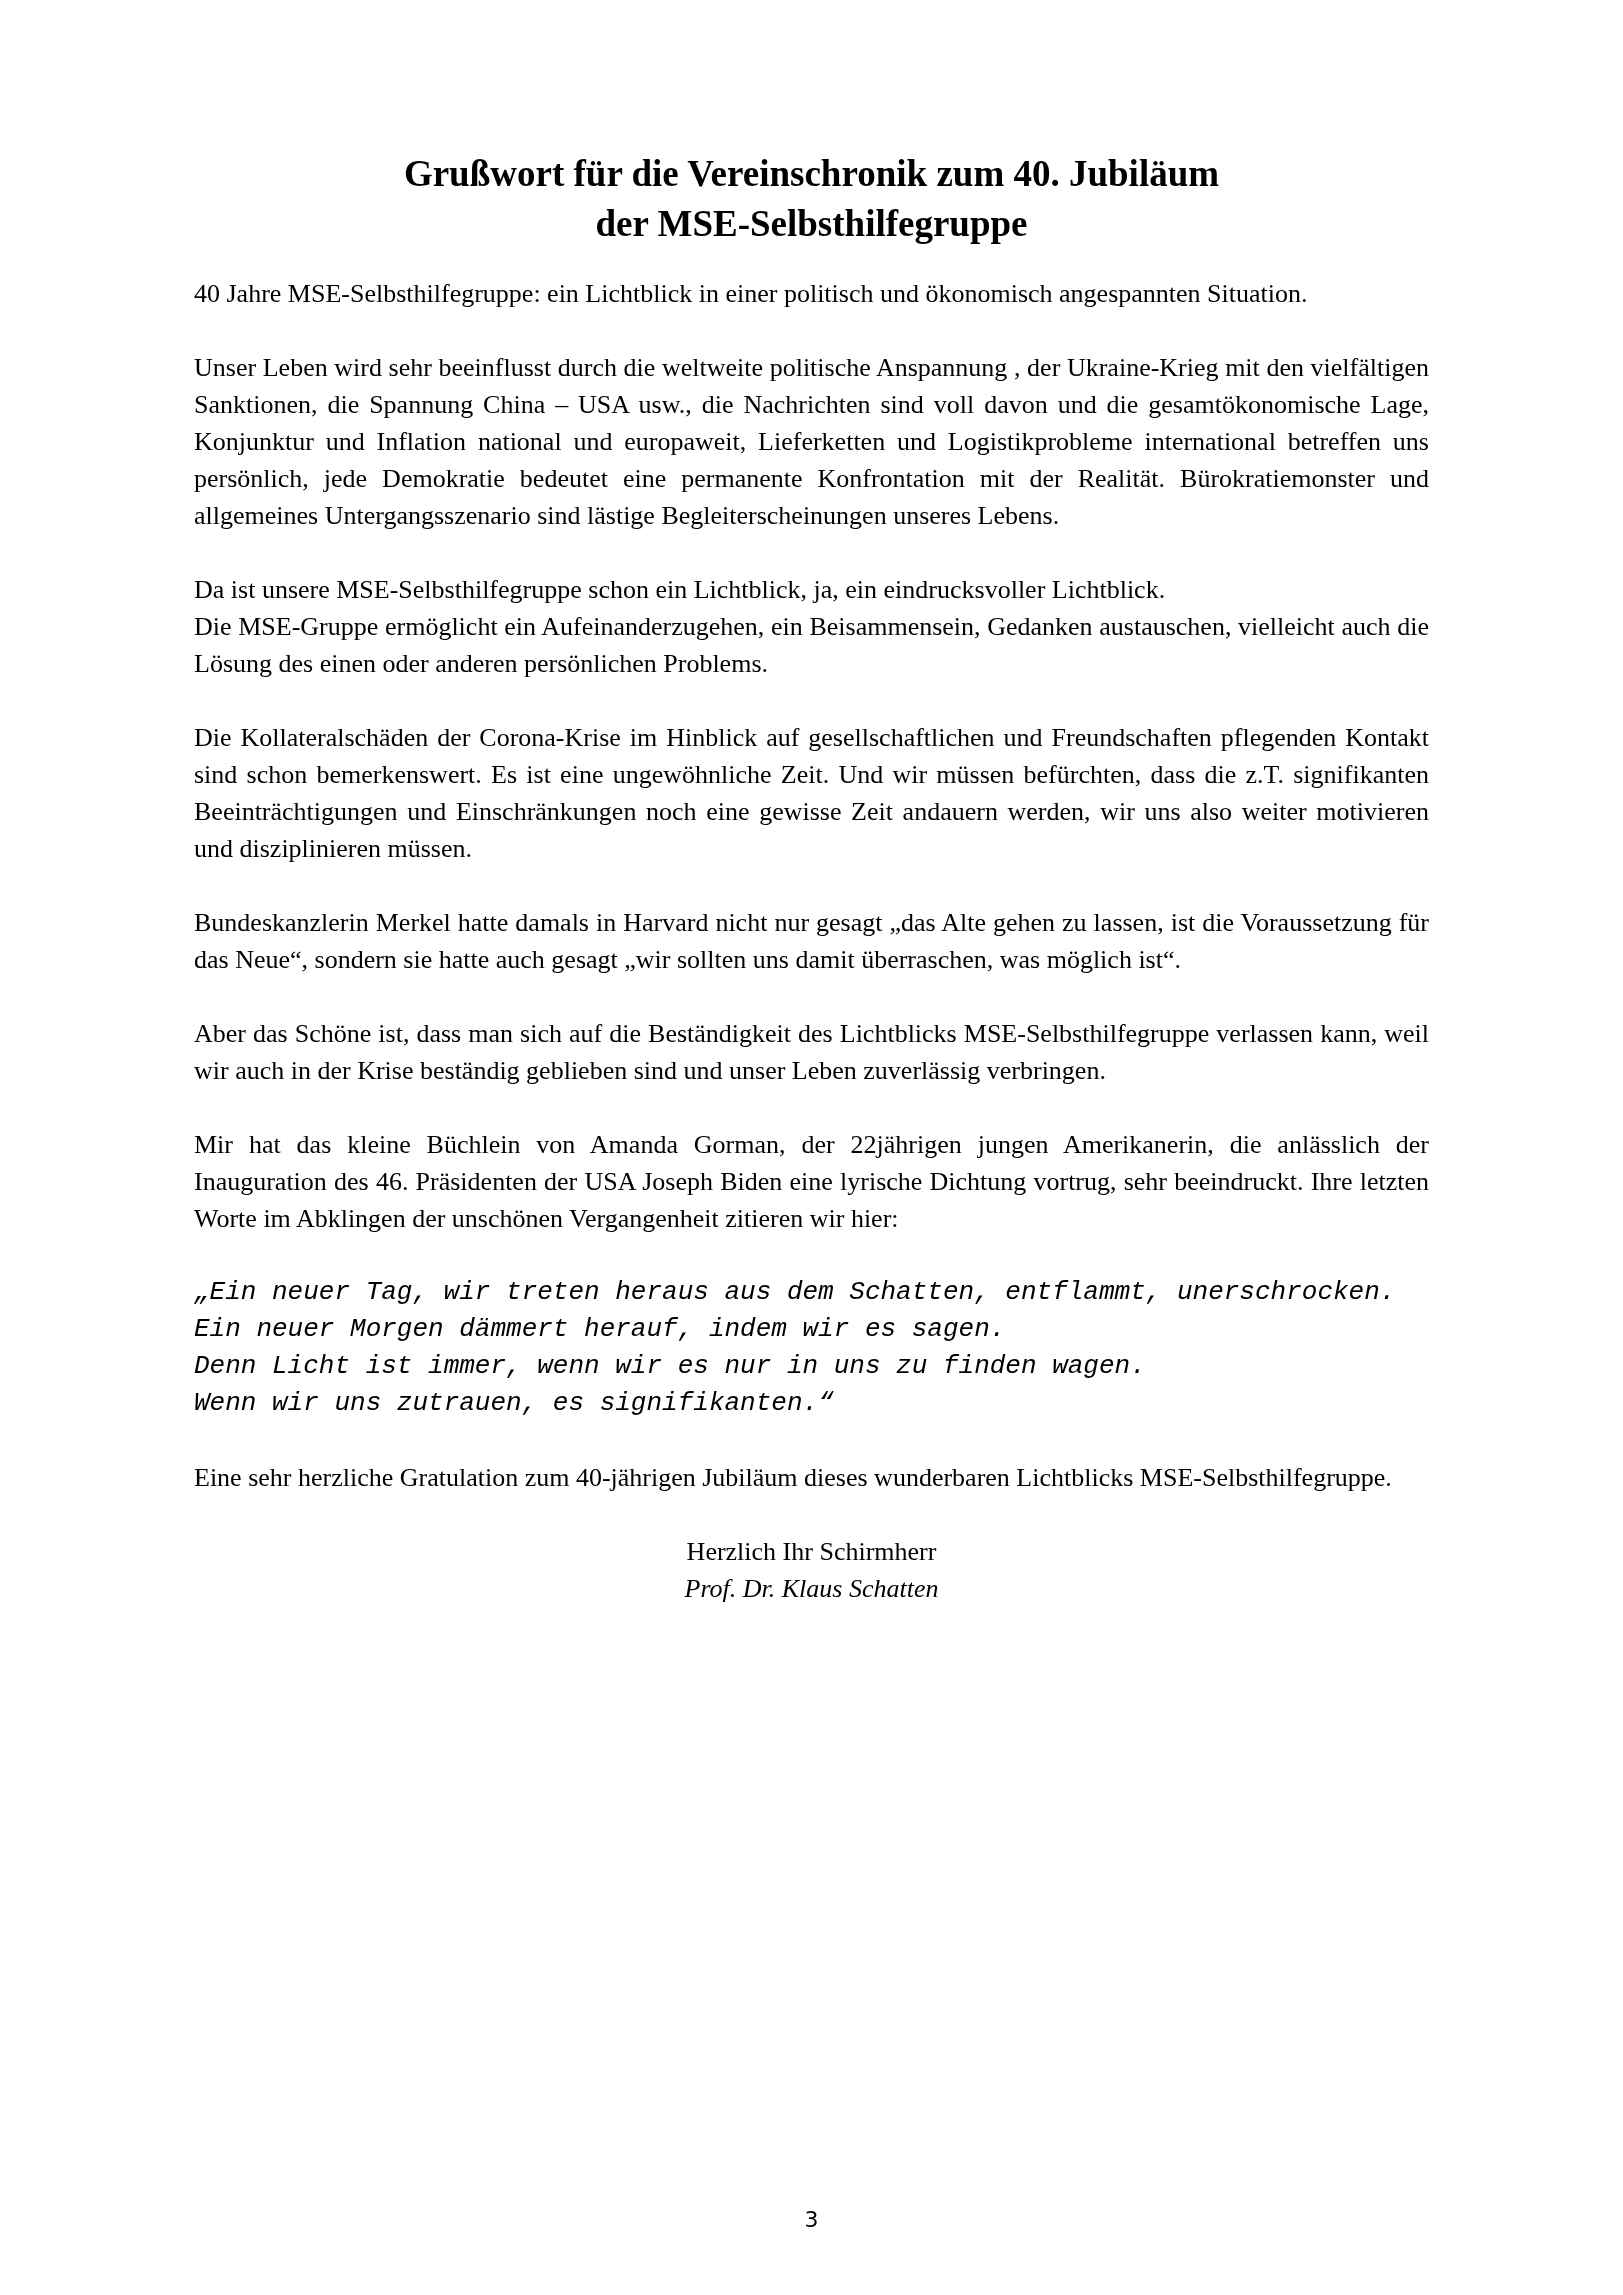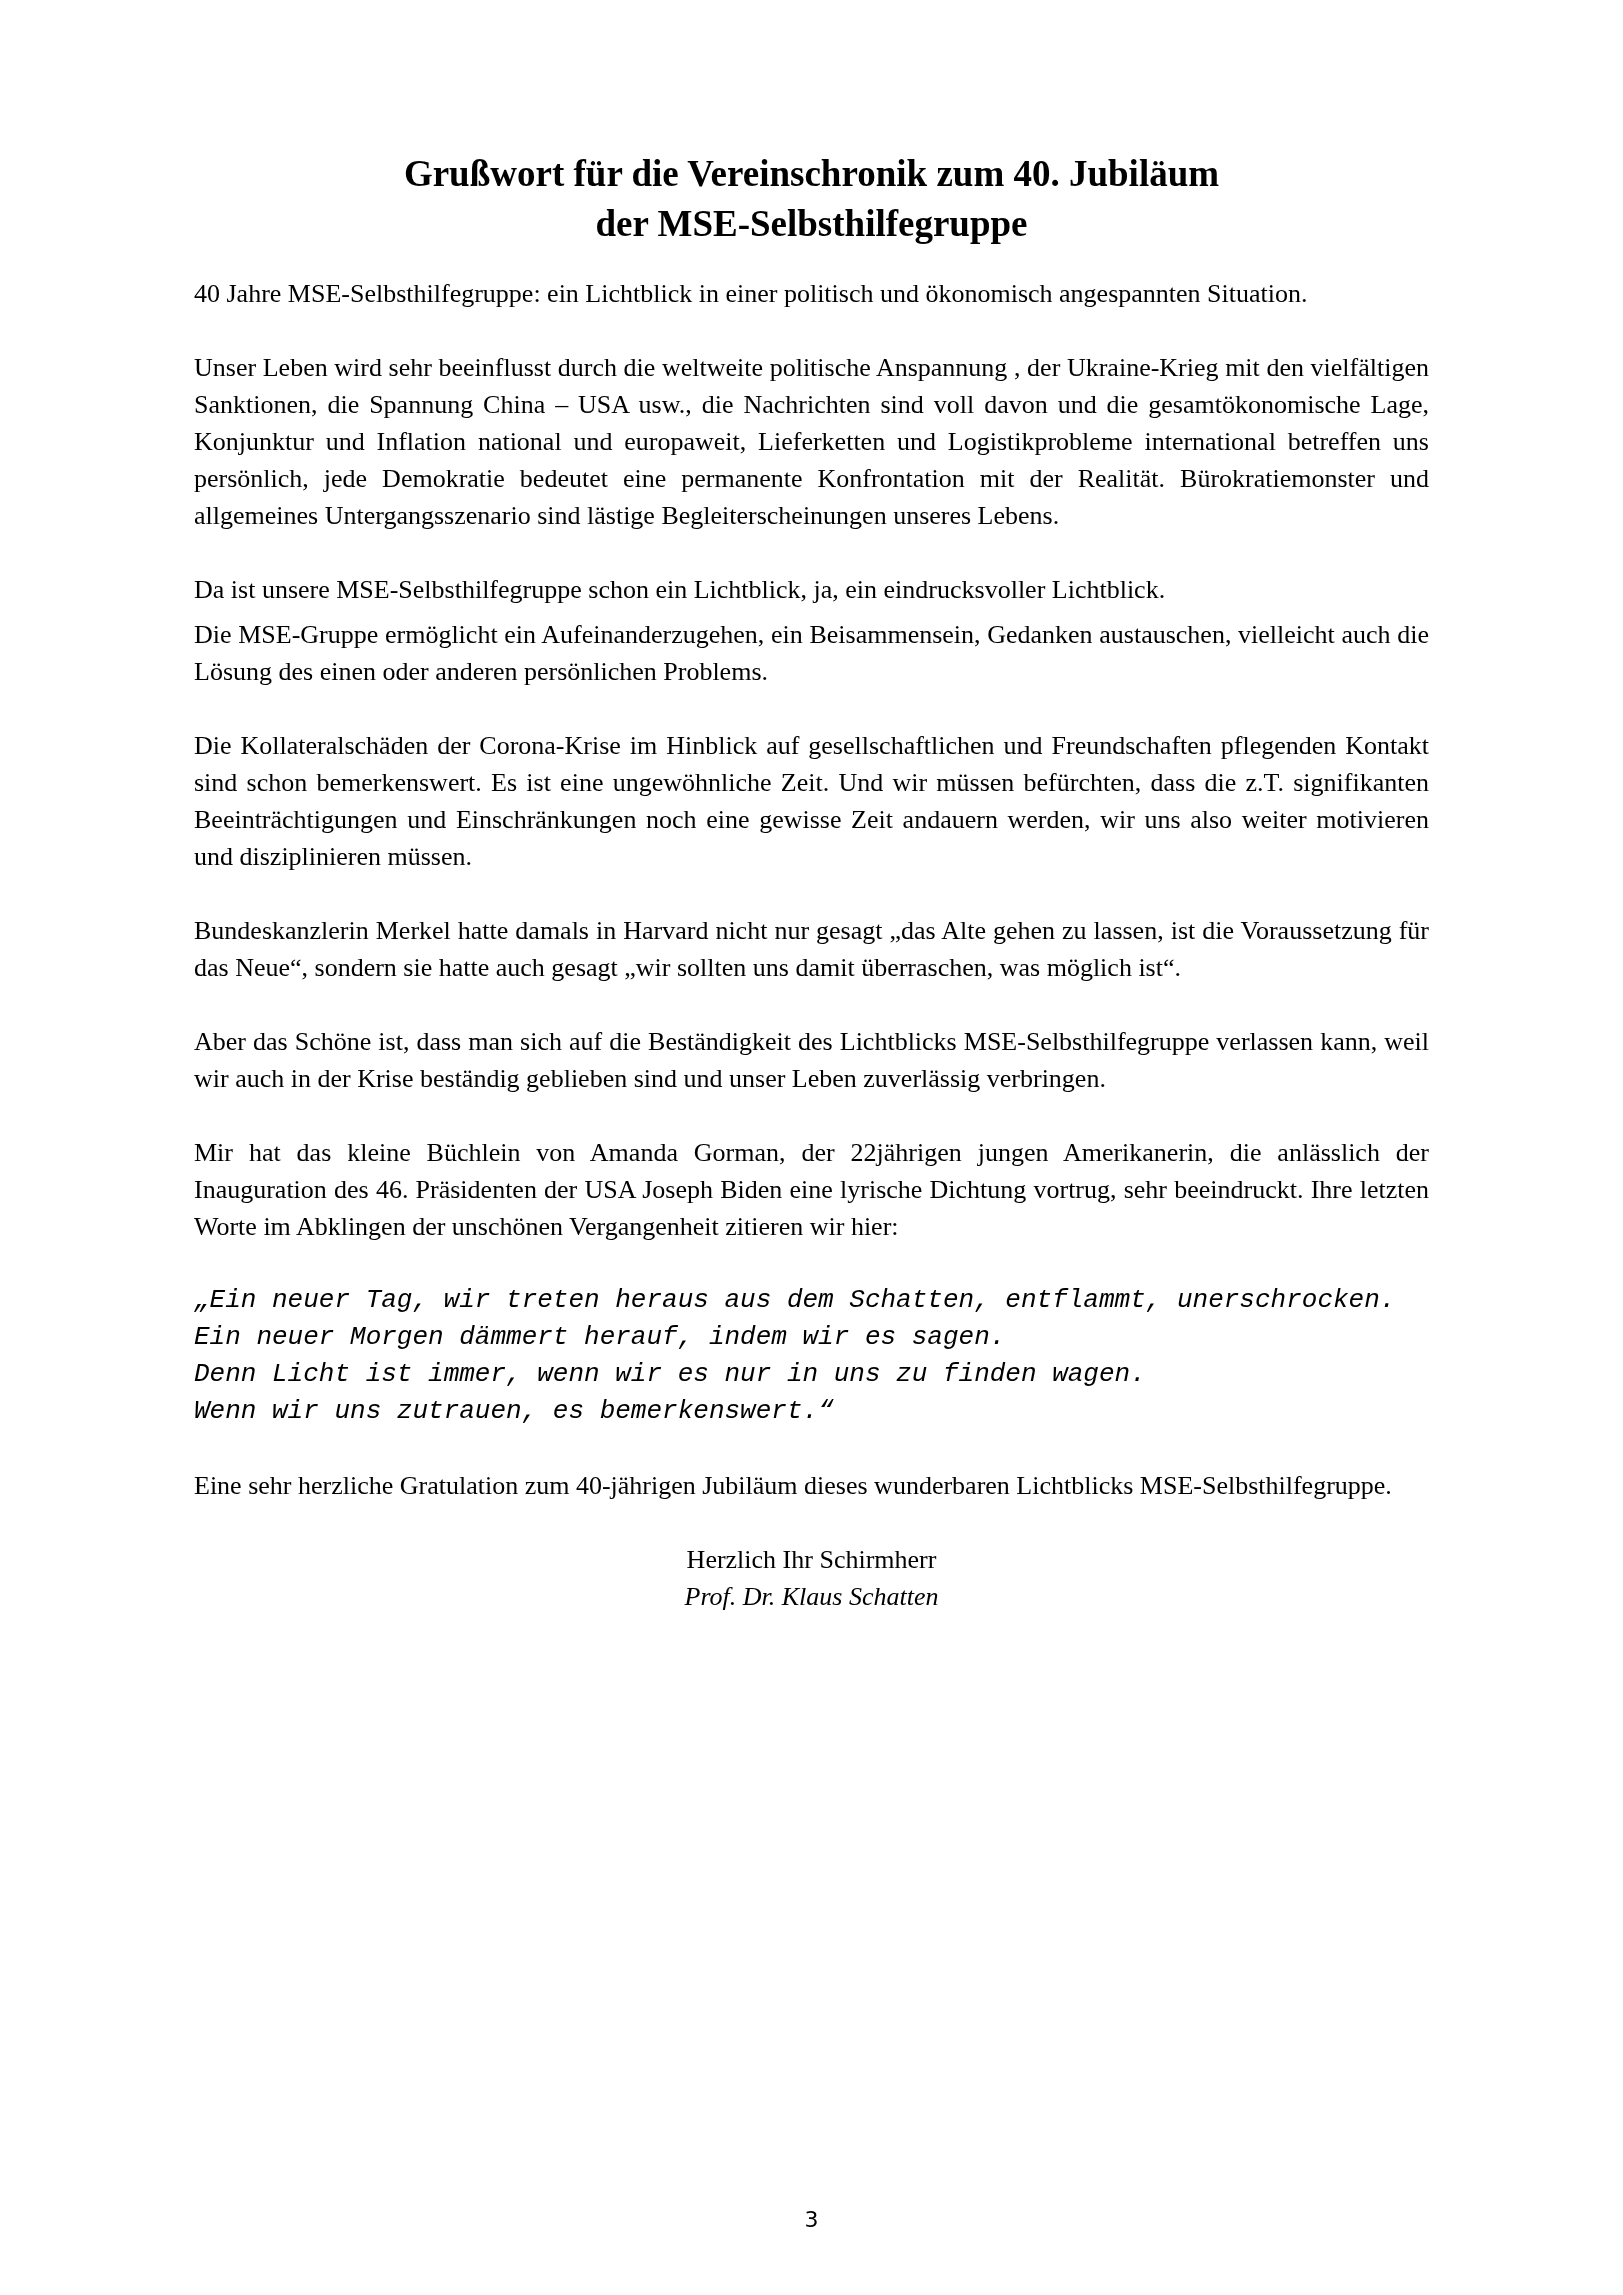--- a/index.html
+++ b/index.html
@@ -39,21 +39,21 @@
     top: 275px;
     width: 1235px;
     font-size: 26px;
     line-height: 37px;
   }
   .para {
     margin: 0 0 37px 0;
     text-align: justify;
     text-align-last: left;
   }
-  .para.tight { margin-bottom: 8px; }
+  .para.tight { margin-bottom: 0; }
   .poem {
     margin: 0 0 37px 0;
     font-style: italic;
   }
   .poem .line { display: block; font-family: Liberation Mono, monospace; }
   .closing { margin: 0; text-align: center; }
   .closing .line { display: block; }
   .closing .signature { font-style: italic; }
   .page-number {
     position: absolute;
@@ -83,21 +83,21 @@
     <p class="para">Die MSE-Gruppe ermöglicht ein Aufeinanderzugehen, ein Beisammensein, Gedanken austauschen, vielleicht auch die Lösung des einen oder anderen persönlichen Problems.</p>
     <p class="para">Die Kollateralschäden der Corona-Krise im Hinblick auf gesellschaftlichen und Freundschaften pflegenden Kontakt sind schon bemerkenswert. Es ist eine ungewöhnliche Zeit. Und wir müssen befürchten, dass die z.T. signifikanten Beeinträchtigungen und Einschränkungen noch eine gewisse Zeit andauern werden, wir uns also weiter motivieren und disziplinieren müssen.</p>
     <p class="para">Bundeskanzlerin Merkel hatte damals in Harvard nicht nur gesagt „das Alte gehen zu lassen, ist die Voraussetzung für das Neue“, sondern sie hatte auch gesagt „wir sollten uns damit überraschen, was möglich ist“.</p>
     <p class="para">Aber das Schöne ist, dass man sich auf die Beständigkeit des Lichtblicks MSE-Selbsthilfegruppe verlassen kann, weil wir auch in der Krise beständig geblieben sind und unser Leben zuverlässig verbringen.</p>
     <p class="para">Mir hat das kleine Büchlein von Amanda Gorman, der 22jährigen jungen Amerikanerin, die anlässlich der Inauguration des 46. Präsidenten der USA Joseph Biden eine lyrische Dichtung vortrug, sehr beeindruckt. Ihre letzten Worte im Abklingen der unschönen Vergangenheit zitieren wir hier:</p>
 
     <div class="poem">
       <span class="line">„Ein neuer Tag, wir treten heraus aus dem Schatten, entflammt, unerschrocken.</span>
       <span class="line">Ein neuer Morgen dämmert herauf, indem wir es sagen.</span>
       <span class="line">Denn Licht ist immer, wenn wir es nur in uns zu finden wagen.</span>
-      <span class="line">Wenn wir uns zutrauen, es bemerkenswert.“</span>
+      <span class="line">Wenn wir uns zutrauen, es signifikanten.“</span>
     </div>
 
     <p class="para">Eine sehr herzliche Gratulation zum 40-jährigen Jubiläum dieses wunderbaren Lichtblicks MSE-Selbsthilfegruppe.</p>
 
     <div class="closing">
       <span class="line">Herzlich Ihr Schirmherr</span>
       <span class="line signature">Prof. Dr. Klaus Schatten</span>
     </div>
   </div>
 

